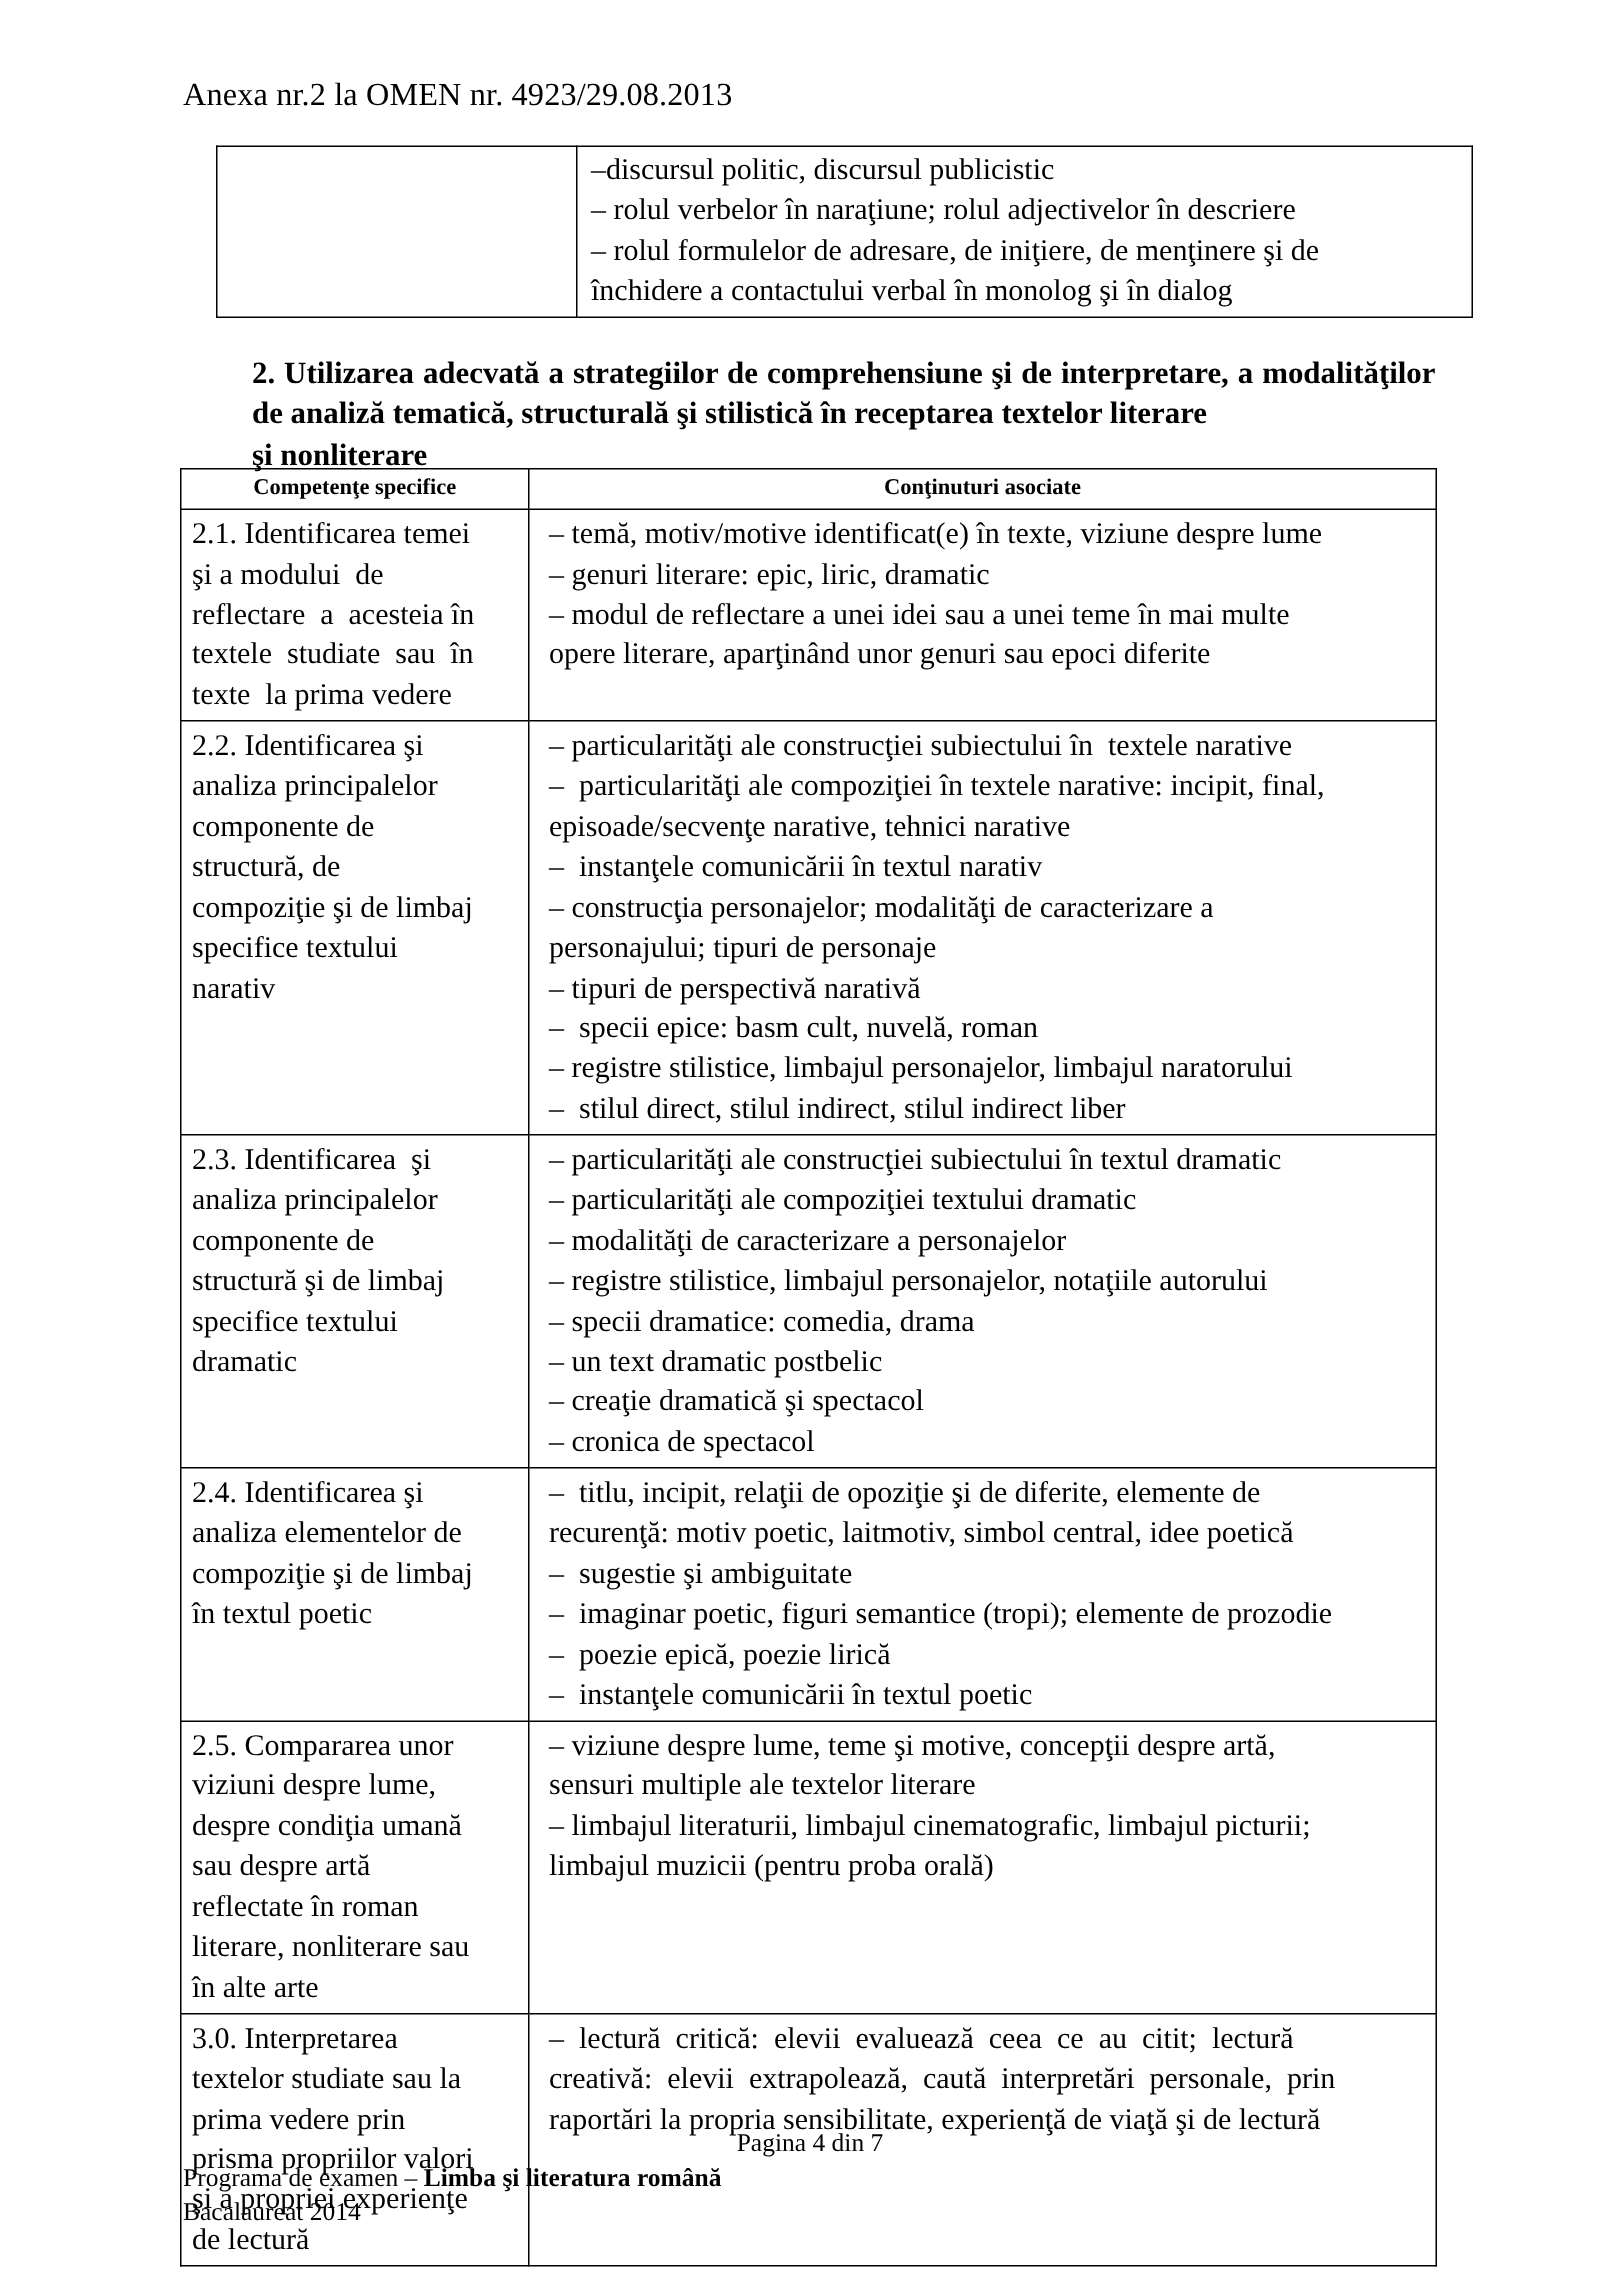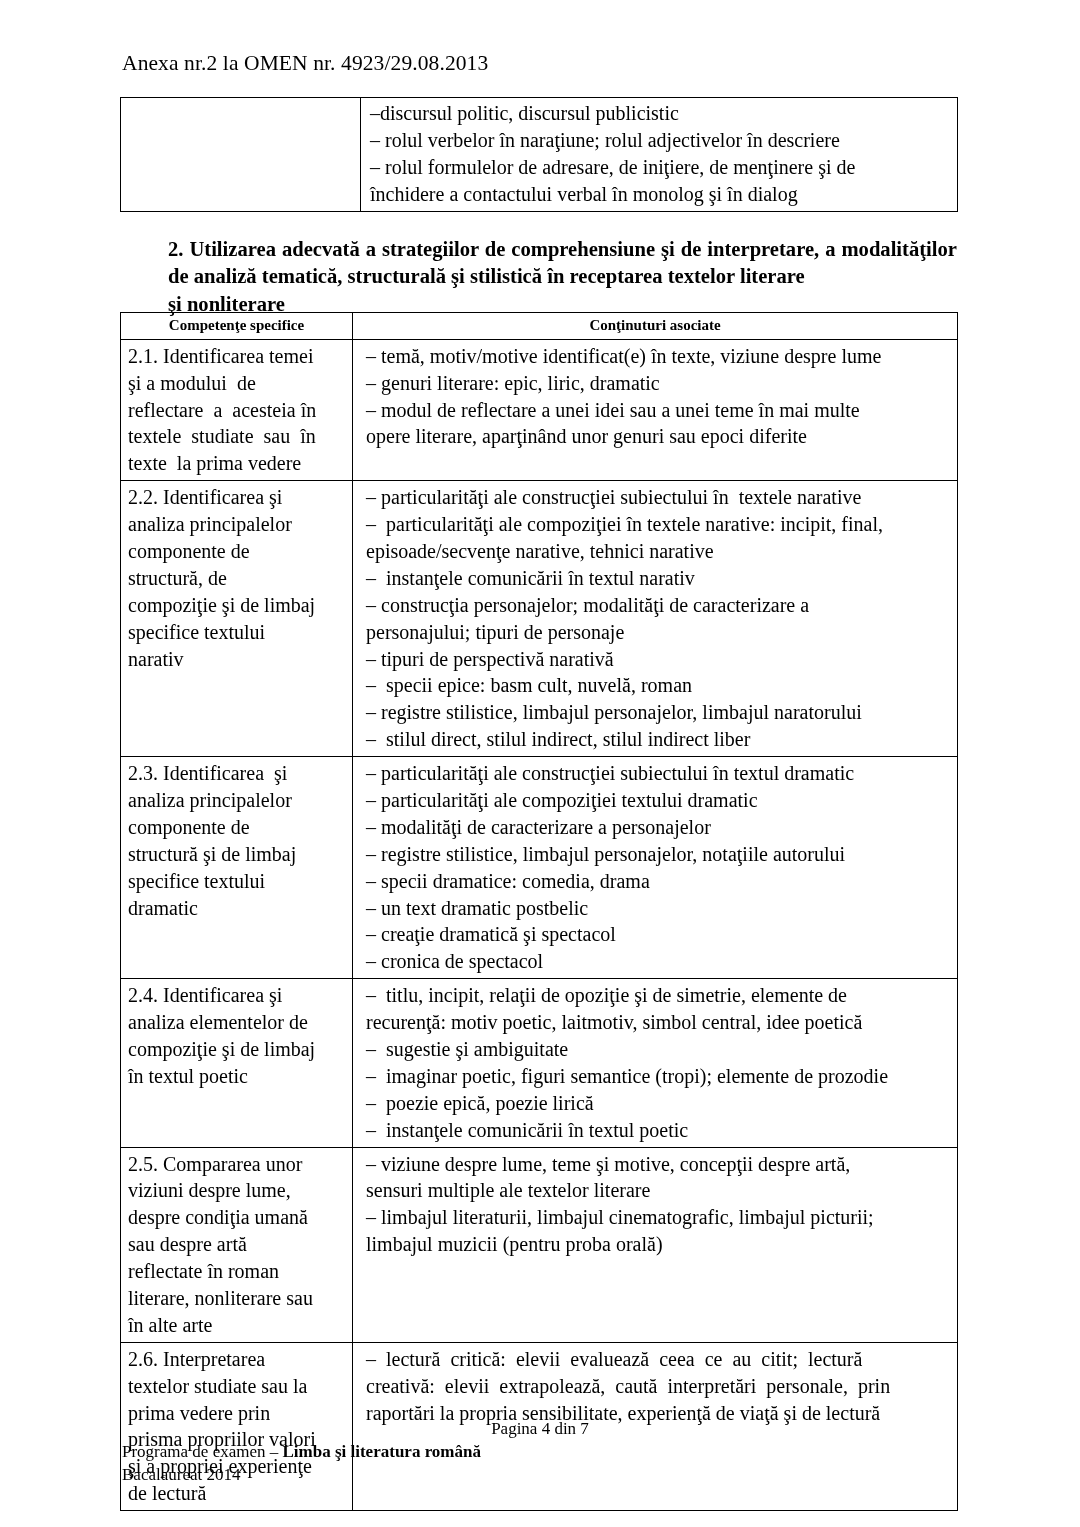--- a/index.html
+++ b/index.html
@@ -49,21 +49,21 @@
     font-weight: normal;
     line-height: 1.345;
   }
 
   
   .top-table-wrap {
     position: absolute;
     left: 120px;
     top: 97px;
   }
-  .top-table { width: 837px; }
+  .top-table { width: 837px; margin-left: 24px; }
   .top-table col.c1 { width: 240px; }
   .top-table col.c2 { width: 597px; }
   .top-table td.left-empty { height: 96px; }
   .top-table td.frag { padding-left: 9px; }
   .frag-line { display: block; white-space: pre; }
 
   
   .section-heading {
     position: absolute;
     left: 168px;
@@ -237,21 +237,21 @@
             </td>
           </tr>
           <tr>
             <td class="comp-cell">
               <span class="comp-line">2.4. Identificarea şi</span>
               <span class="comp-line">analiza elementelor de</span>
               <span class="comp-line">compoziţie şi de limbaj</span>
               <span class="comp-line">în textul poetic</span>
             </td>
             <td class="cont-cell">
-              <span class="cont-line">–  titlu, incipit, relaţii de opoziţie şi de simetrie, elemente de</span>
+              <span class="cont-line">–  titlu, incipit, relaţii de opoziţie şi de diferite, elemente de</span>
               <span class="cont-line">recurenţă: motiv poetic, laitmotiv, simbol central, idee poetică</span>
               <span class="cont-line">–  sugestie şi ambiguitate</span>
               <span class="cont-line">–  imaginar poetic, figuri semantice (tropi); elemente de prozodie</span>
               <span class="cont-line">–  poezie epică, poezie lirică</span>
               <span class="cont-line tail">–  instanţele comunicării în textul poetic</span>
             </td>
           </tr>
           <tr>
             <td class="comp-cell">
               <span class="comp-line">2.5. Compararea unor</span>
@@ -264,21 +264,21 @@
             </td>
             <td class="cont-cell">
               <span class="cont-line">– viziune despre lume, teme şi motive, concepţii despre artă,</span>
               <span class="cont-line">sensuri multiple ale textelor literare</span>
               <span class="cont-line">– limbajul literaturii, limbajul cinematografic, limbajul picturii;</span>
               <span class="cont-line tail">limbajul muzicii (pentru proba orală)</span>
             </td>
           </tr>
           <tr>
             <td class="comp-cell">
-              <span class="comp-line">2.6. Interpretarea</span>
+              <span class="comp-line">3.0. Interpretarea</span>
               <span class="comp-line">textelor studiate sau la</span>
               <span class="comp-line">prima vedere prin</span>
               <span class="comp-line">prisma propriilor valori</span>
               <span class="comp-line">şi a propriei experienţe</span>
               <span class="comp-line">de lectură</span>
             </td>
             <td class="cont-cell justified">
               <span class="cont-line">–  lectură  critică:  elevii  evaluează  ceea  ce  au  citit;  lectură</span>
               <span class="cont-line">creativă:  elevii  extrapolează,  caută  interpretări  personale,  prin</span>
               <span class="cont-line tail">raportări la propria sensibilitate, experienţă de viaţă şi de lectură</span>

